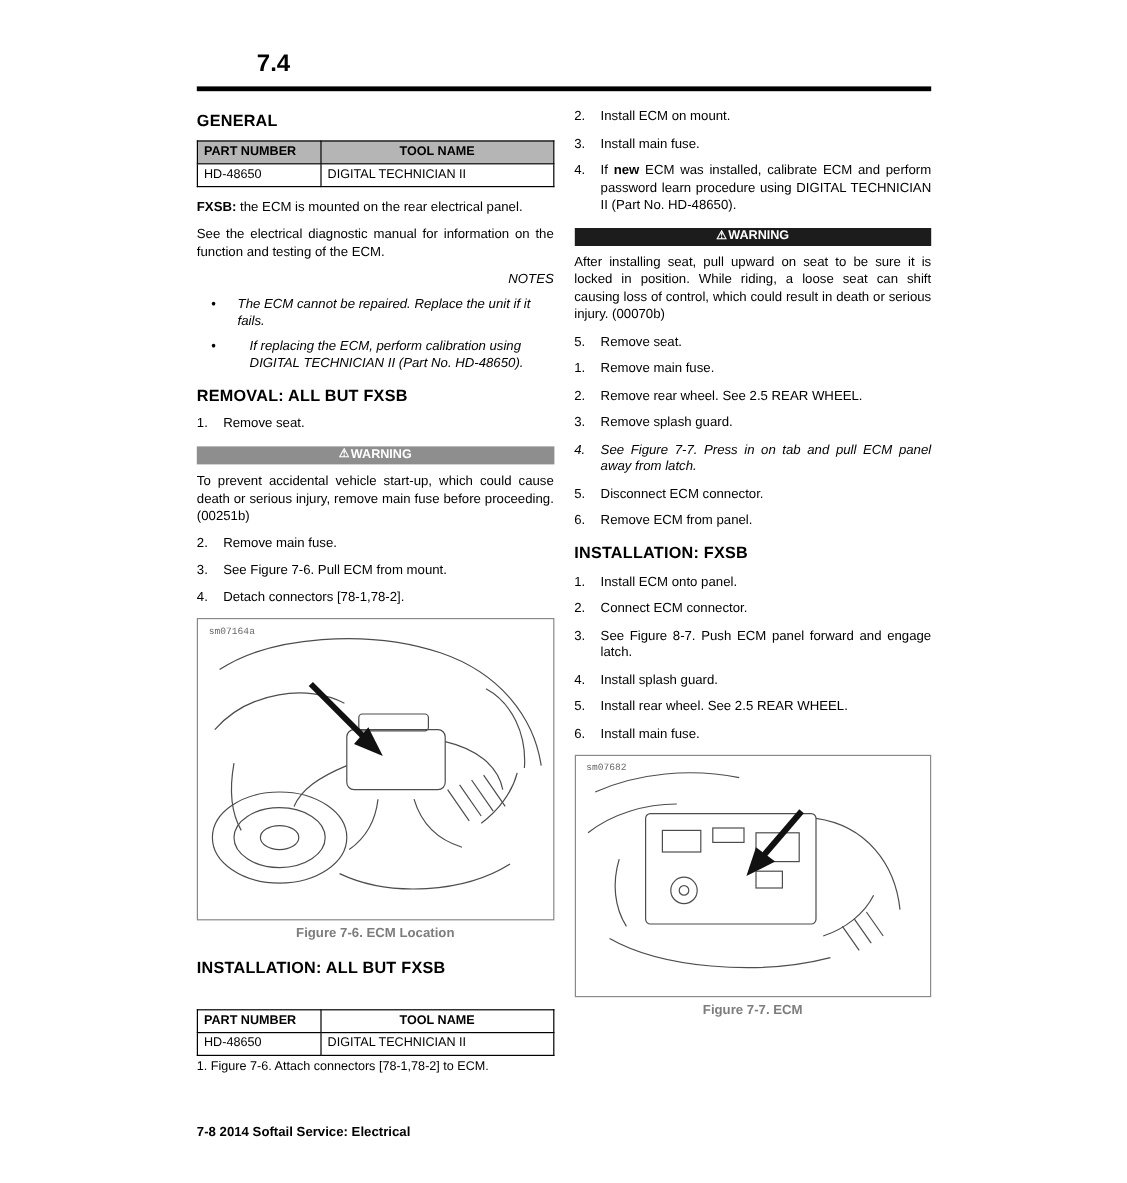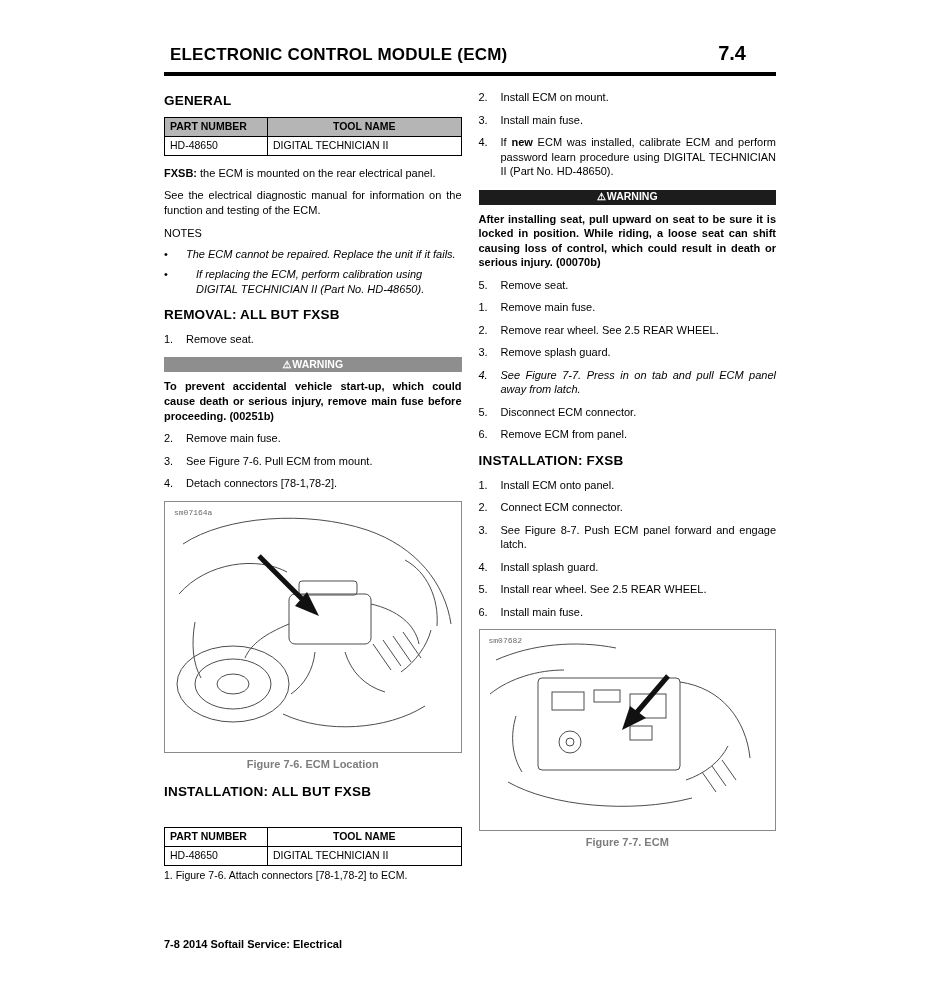--- a/index.html
+++ b/index.html
@@ -20,40 +20,40 @@
   .columns { display:flex; gap:17px; margin-top:12px; }
   .col { width:297.5px; font-size:11px; line-height:1.32; }
 
   h2.section { font-size:13.5px; font-weight:bold; margin:10px 0 7px; letter-spacing:.2px; }
   h2.first { margin-top:4px; }
 
   p.body { text-align:justify; margin:8px 0; }
   .b { font-weight:bold; }
 
   
-  .notes-h { text-align:left; margin:9px 0 6px; }
-  .note { display:flex; margin:6px 0; font-style:italic; }
+  .notes-h { text-align:right; font-style:italic; margin:9px 0 6px; }
+  .note { display:flex; margin:6px 12px; font-style:italic; }
   .note .bullet { width:22px; flex:none; font-style:normal; }
   .note .bullet::before { content:"•"; }
   .note .txt { flex:1; }
   .note .txt2 { padding-left:10px; }
 
   
   .step { display:flex; margin:8px 0; }
   .step .num { width:22px; flex:none; }
   .step .txt { flex:1; text-align:justify; }
   .step.italic { font-style:italic; }
 
   
   .warnbar { height:15px; display:flex; align-items:center; justify-content:center;
              color:#fff; font-weight:bold; font-size:10.5px; margin:11px 0 7px; }
   .warnbar.gray  { background:#8e8e8e; }
   .warnbar.black { background:#1c1c1c; }
   .warnbar .wicon { font-size:10px; margin-right:1px; line-height:1; }
-  .warntext { font-weight:bold; text-align:justify; margin:2px 0 8px; }
+  .warntext { font-weight:normal; text-align:justify; margin:2px 0 8px; }
 
   
   table.tools { width:100%; border-collapse:collapse; margin:4px 0 10px; }
   table.tools th, table.tools td { border:1px solid #000; font-size:10.5px;
       padding:2px 5px; height:18px; vertical-align:middle; }
   table.tools th { font-weight:bold; }
   table.tools .c1 { width:103px; text-align:left; }
   table.tools th.c2 { text-align:center; }
   table.tools.grayhead th { background:#b5b5b5; }
 
@@ -70,21 +70,20 @@
   
   .footer { position:absolute; left:164px; top:938px; font-size:11px; font-weight:bold; }
 </style>
 </head>
 <body>
 
 <div class="page">
   <div class="content">
 
     <div class="hdr">
-      <span class="title">ELECTRONIC CONTROL MODULE (ECM)</span>
       <span class="pnum">7.4</span>
     </div>
 
     <div class="columns">
 
       <div class="col">
 
         <h2 class="section first">GENERAL</h2>
 
         <table class="tools grayhead">

